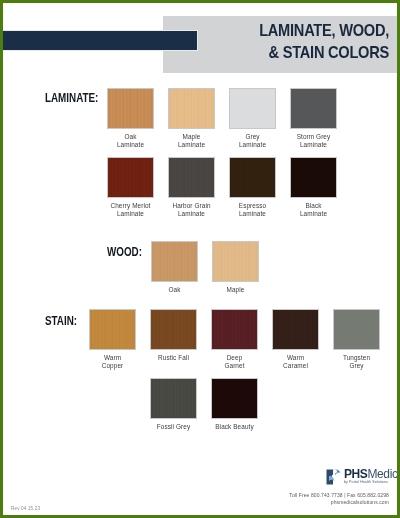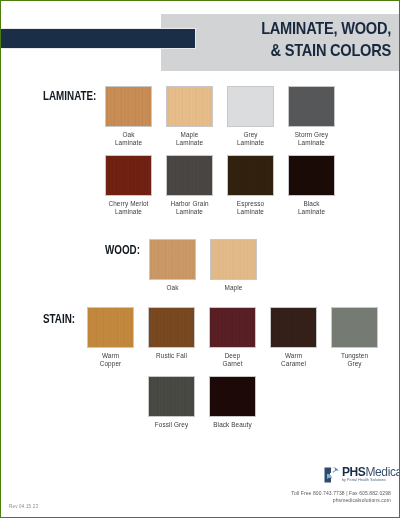--- a/index.html
+++ b/index.html
@@ -10,21 +10,21 @@
   body {
     font-family: "Liberation Sans", sans-serif;
   }
   .page {
     position: relative;
     width: 400px;
     height: 518px;
     background: #ffffff;
     overflow: hidden;
     box-sizing: border-box;
-    border: 1px solid #4d7c0f;
+    border: 3px solid #4d7c0f;
   }
 
   
   .header-grey {
     position: absolute;
     left: 160px;
     top: 13px;
     right: 0px;
     height: 57px;
     background: #d2d3d4;

